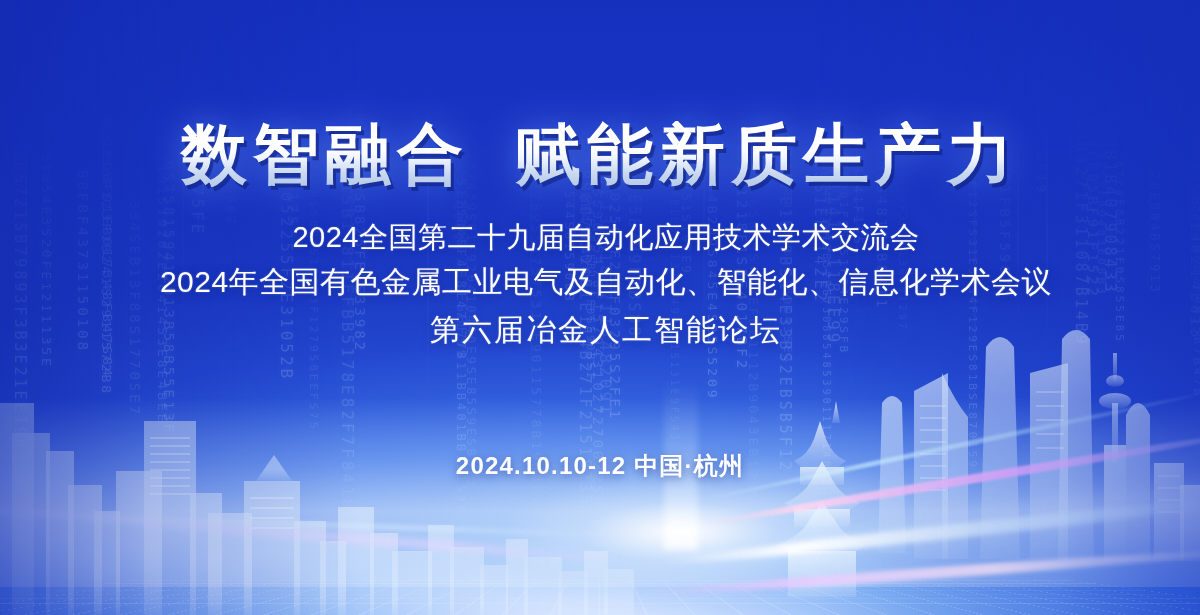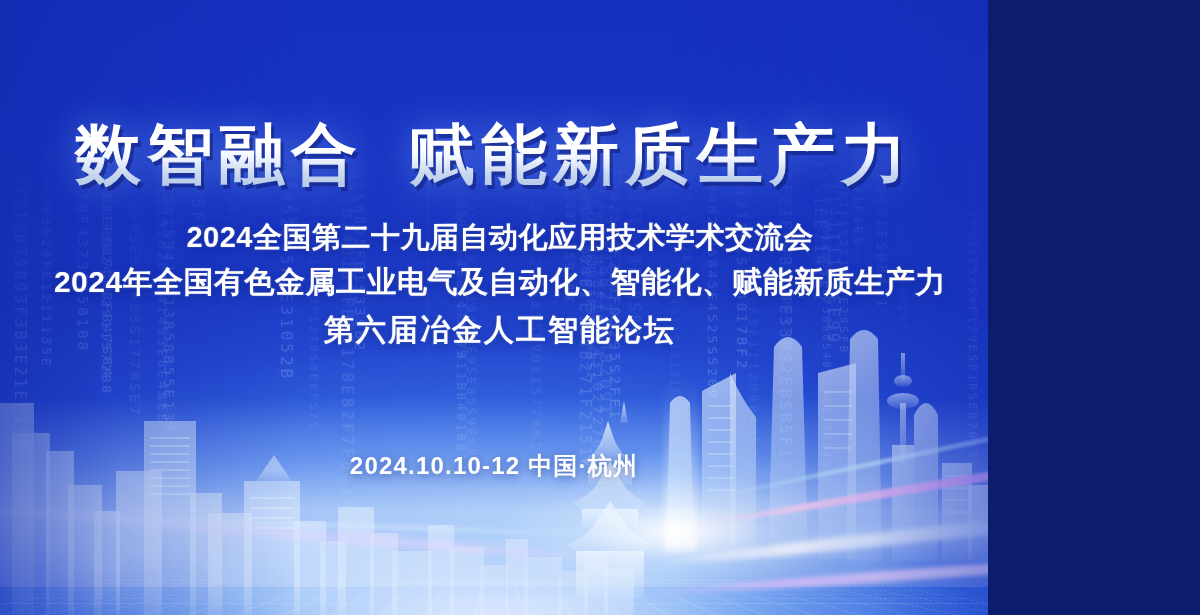--- a/index.html
+++ b/index.html
@@ -2,21 +2,21 @@
 <html><head>
 <meta charset="utf-8">
 <style>
   html, body {
     margin: 0;
     padding: 0;
     background: #0c1d6e;
   }
   #banner {
     position: relative;
-    width: 988px;
+    width: 1200px;
     height: 615px;
     overflow: hidden;
     font-family: "Liberation Sans", "DejaVu Sans", sans-serif;
     background: #0c4a6e;
     user-select: none;
   }
 
   
   .layer { position: absolute; inset: 0; pointer-events: none; }
 
@@ -153,21 +153,21 @@
     color: transparent;
     -webkit-text-fill-color: transparent;
     filter: drop-shadow(3px 4px 0px rgba(12,28,120,0.55)) drop-shadow(0 0 18px rgba(120,170,255,0.45));
   }
   .main-title .gap { display: inline-block; width: 46px; }
 
   .sub {
     position: absolute;
     left: 12px; right: 0;
     color: #ffffff;
-    font-weight: 700;
+    font-weight: 400;
     white-space: nowrap;
     text-shadow: 0 2px 10px rgba(10,30,120,.55), 0 0 2px rgba(255,255,255,.3);
   }
   .sub1 { top: 218px; font-size: 29px; letter-spacing: .5px; }
   .sub2 { top: 262px; font-size: 30px; letter-spacing: .5px; }
   .sub3 { top: 310px; font-size: 30px; letter-spacing: 2px; }
 
   .meta {
     position: absolute;
     left: 0; right: 0;
@@ -399,19 +399,19 @@
   </div>
 
   <div class="layer bg-vignette-l"></div>
   <div class="layer bg-vignette-r"></div>
 
   <div class="content">
 
     <div class="main-title"><span>数智融合</span><span class="gap"></span><span>赋能新质生产力</span></div>
 
     <div class="sub sub1">2024全国第二十九届自动化应用技术学术交流会</div>
-    <div class="sub sub2">2024年全国有色金属工业电气及自动化、智能化、赋能新质生产力</div>
+    <div class="sub sub2">2024年全国有色金属工业电气及自动化、智能化、信息化学术会议</div>
     <div class="sub sub3">第六届冶金人工智能论坛</div>
 
     <div class="meta">2024.10.10-12 中国·杭州</div>
   </div>
 
 </div>
 
 </body></html>

